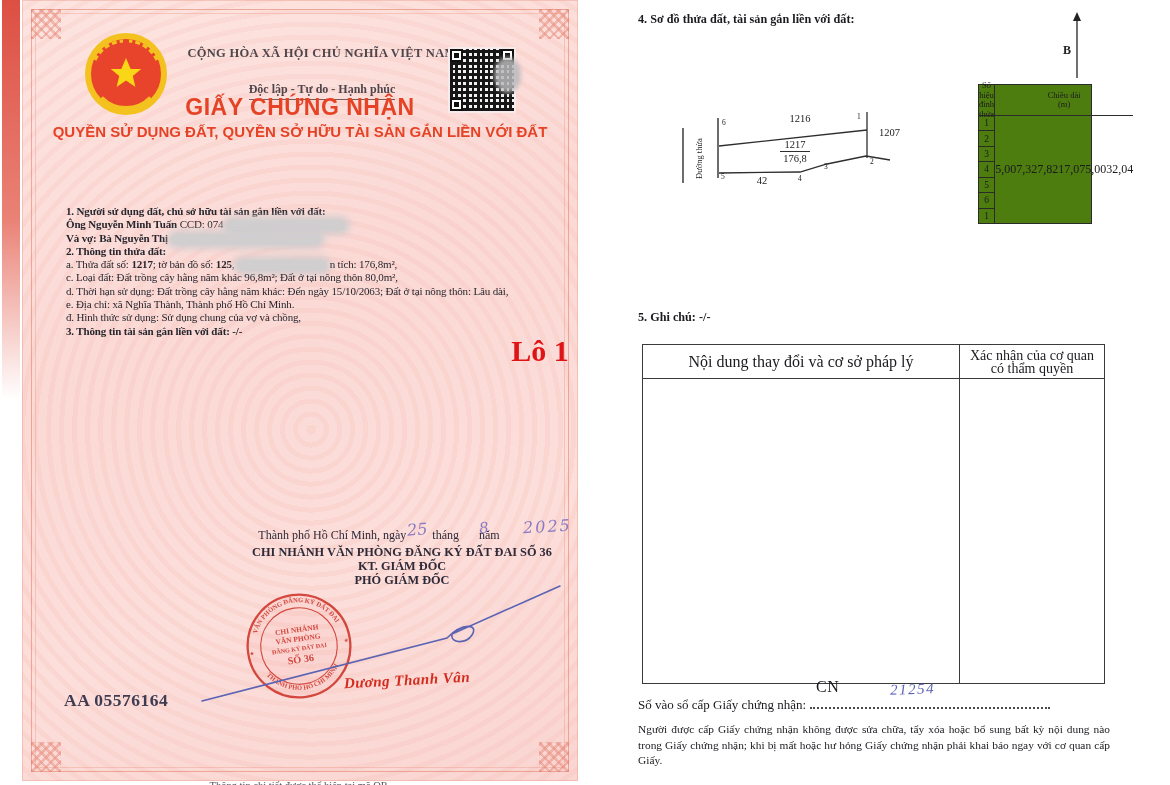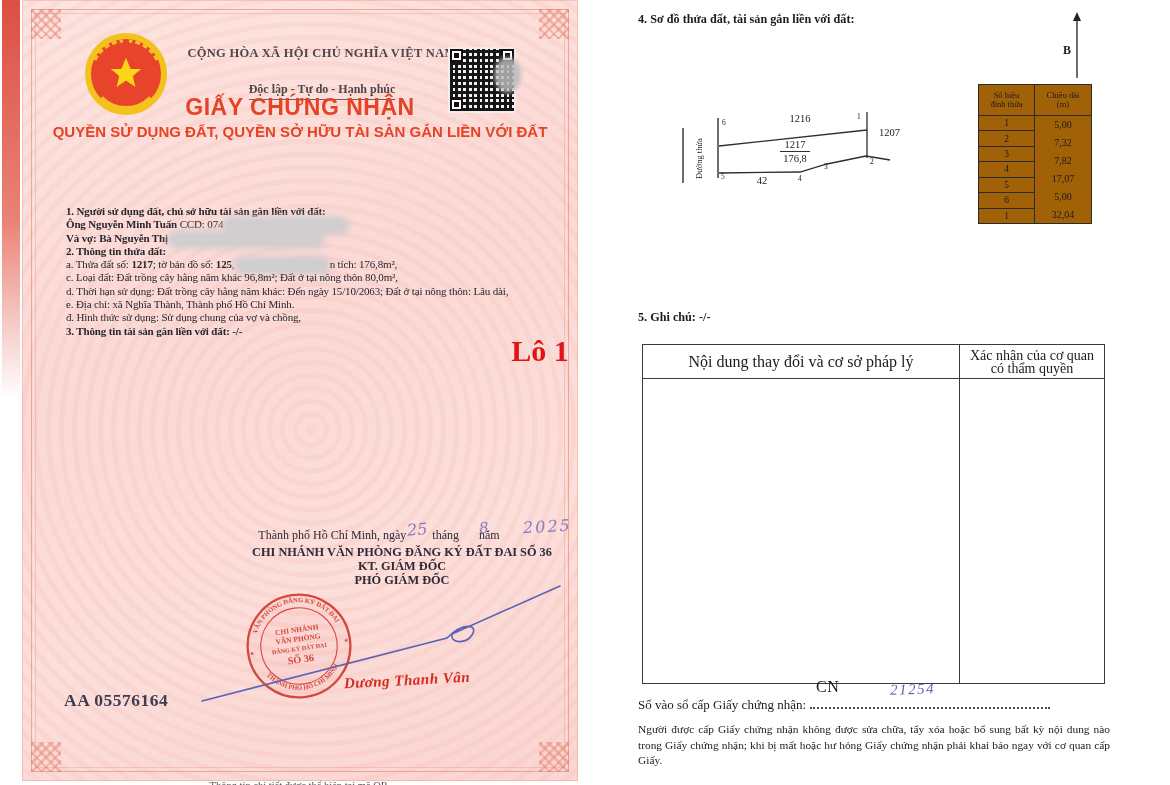--- a/index.html
+++ b/index.html
@@ -74,28 +74,28 @@
     font-size:10.5px;color:#55505a;margin-top:48px;}
 
   
   .page-right{position:absolute;left:600px;top:0;width:570px;height:785px;background:#ffffff;color:#1a1a1f;}
   .h-bold{font-weight:bold;font-size:12.2px;}
   .sec4{position:absolute;left:38px;top:12px;}
   .north{position:absolute;left:455px;top:12px;width:40px;height:72px;}
   .diagram{position:absolute;left:58px;top:78px;width:345px;height:135px;}
 
   .vtable{position:absolute;left:378px;top:84px;width:114px;height:140px;display:flex;
-    border:1.3px solid #2b2b2b;background:#a16207;box-sizing:border-box;}
+    border:1.3px solid #2b2b2b;background:#4d7c0f;box-sizing:border-box;}
   .vt-left{width:55px;border-right:1.3px solid #2b2b2b;display:flex;flex-direction:column;}
   .vt-h{height:30px;border-bottom:1.3px solid #2b2b2b;display:flex;flex-direction:column;
     align-items:center;justify-content:center;font-size:8.5px;line-height:9.5px;text-align:center;}
   .vt-cell{flex:1;border-bottom:1px solid #2b2b2b;display:flex;align-items:center;justify-content:center;font-size:9.5px;}
   .vt-cell:last-child{border-bottom:none;}
   .vt-right{flex:1;display:flex;flex-direction:column;}
-  .vt-vals{flex:1;display:flex;flex-direction:column;justify-content:space-around;align-items:center;font-size:10px;}
+  .vt-vals{flex:1;display:flex;flex-direction:row;justify-content:space-around;align-items:center;font-size:12px;}
 
   .sec5{position:absolute;left:38px;top:310px;}
   .sec6{position:absolute;left:38px;top:326px;}
   .ctable{position:absolute;left:42px;top:344px;width:463px;height:340px;border:1.3px solid #3a3a3a;
     display:flex;flex-direction:column;box-sizing:border-box;}
   .ct-head{display:flex;border-bottom:1.3px solid #3a3a3a;height:33px;}
   .ct-c1{width:316px;border-right:1.3px solid #3a3a3a;display:flex;align-items:center;justify-content:center;font-size:16px;}
   .ct-c2{flex:1;display:flex;flex-direction:column;align-items:center;justify-content:center;font-size:14px;line-height:13px;text-align:center;}
   .ct-body{flex:1;display:flex;}
   .ct-b1{width:316px;border-right:1.3px solid #3a3a3a;}

